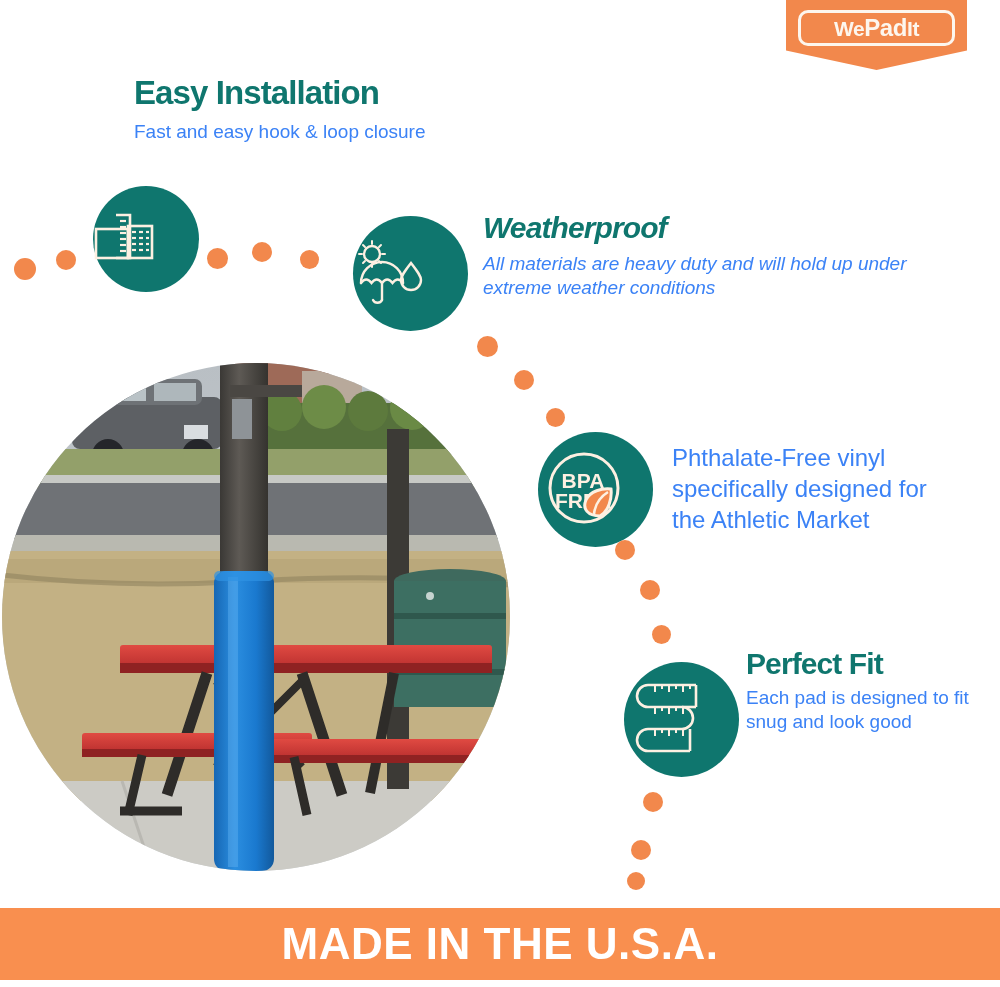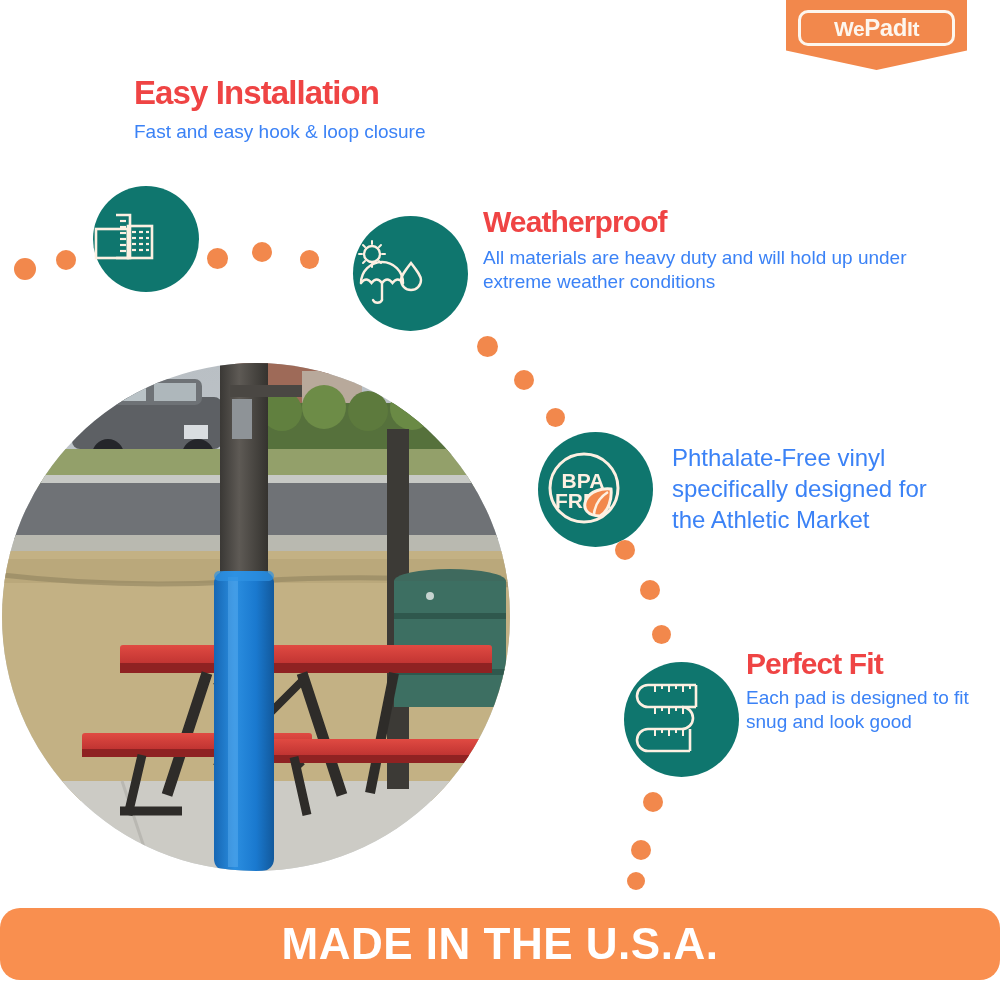--- a/index.html
+++ b/index.html
@@ -55,36 +55,36 @@
     line-height: 1;
     white-space: nowrap;
   }
   .logo-text .lt-thin { font-weight: bold; }
   .logo-text .lt-big { font-size: 24px; }
 
   
   .feature { position: absolute; }
   .f-title {
     font-weight: bold;
-    color: #ef4444;
+    color: #0f766e;
     letter-spacing: -0.9px;
     line-height: 1.05;
     margin: 0;
   }
   .f-desc {
     color: #3b82f6;
     line-height: 1.3;
     margin: 0;
   }
 
   #feat-install { top: 76px; left: 134px; width: 420px; }
   #feat-install .f-title { font-size: 33px; }
   #feat-install .f-desc { font-size: 19px; margin-top: 9px; }
 
-  #feat-weather { top: 206px; left: 483px; width: 430px; }
+  #feat-weather { top: 212px; left: 483px; width: 430px; font-style: italic; }
   #feat-weather .f-title { font-size: 30px; }
   #feat-weather .f-desc { font-size: 19px; margin-top: 8px; }
 
   #feat-phth { top: 436px; left: 672px; width: 290px; }
   #feat-phth .f-title { font-size: 30px; }
   #feat-phth .f-desc { font-size: 24px; margin-top: 6px; }
 
   #feat-fit { top: 648px; left: 746px; width: 240px; }
   #feat-fit .f-title { font-size: 30px; }
   #feat-fit .f-desc { font-size: 19px; margin-top: 6px; }
@@ -128,21 +128,20 @@
   #usa-banner {
     position: absolute;
     left: 0;
     top: 908px;
     width: 1000px;
     height: 72px;
     background: #f98f4f;
     display: flex;
     align-items: center;
     justify-content: center;
-    border-radius: 20px;
   }
   #usa-text {
     color: #ffffff;
     font-size: 44px;
     font-weight: bold;
     letter-spacing: 0.5px;
     line-height: 1;
     white-space: nowrap;
   }
 </style>

